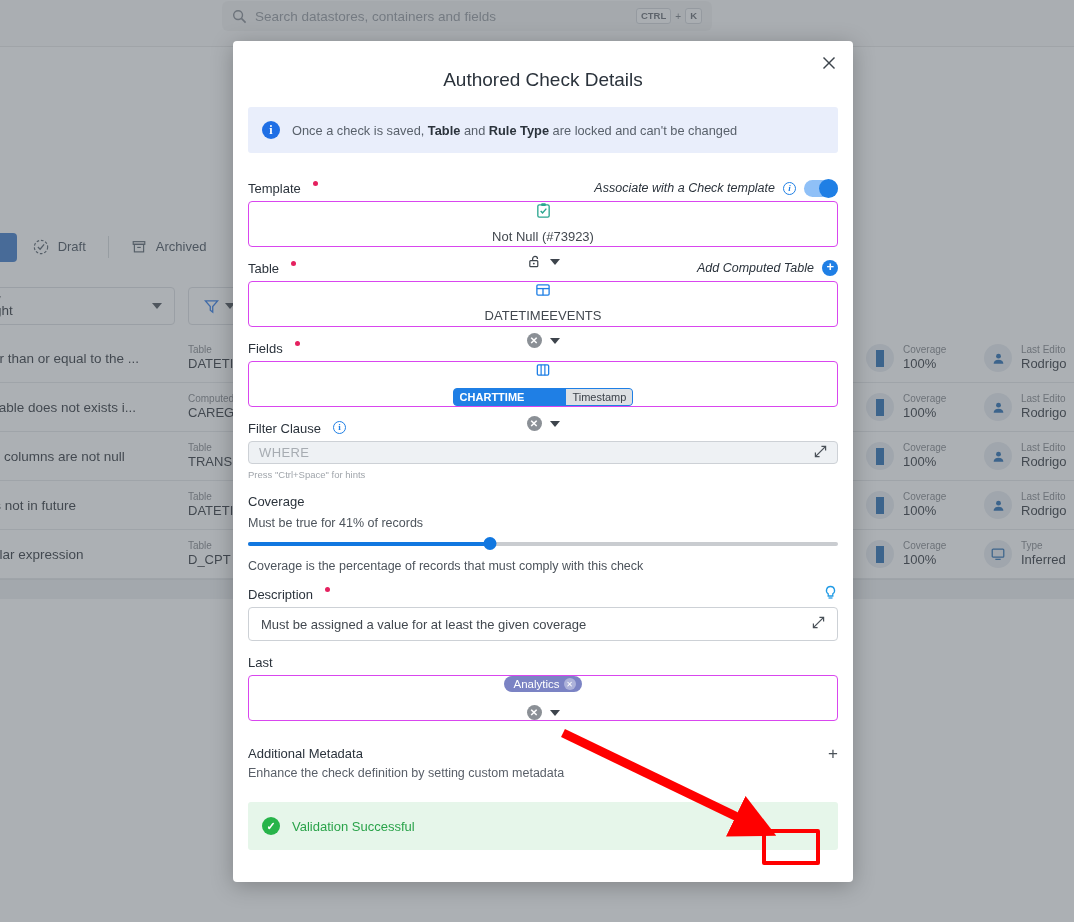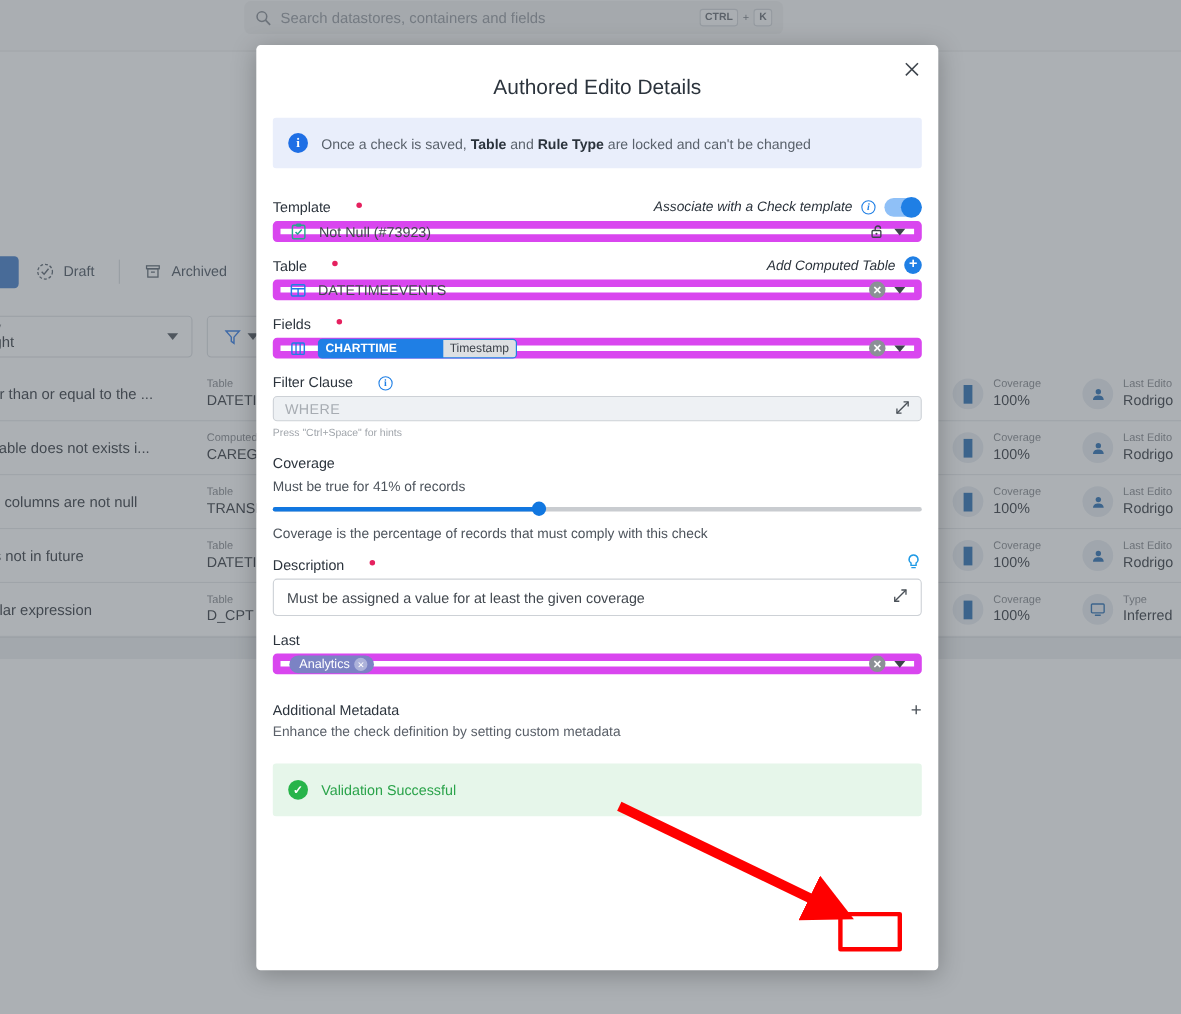--- a/index.html
+++ b/index.html
@@ -123,21 +123,21 @@
     display: flex; align-items: center; justify-content: center; flex: none;
   }
   .info-txt { font-size: 12.8px; color: #59616b; }
   .info-txt b { color: #2b333c; }
 
   .field { margin-bottom: 4px; }
   .field-head {
     display: flex; align-items: center; justify-content: space-between;
     height: 26px; margin-top: 8px;
   }
-  .field-label { font-size: 13px; color: #2b333c; display: flex; align-items: flex-end; gap: 23px; }
+  .field-label { font-size: 13px; color: #2b333c; display: flex; align-items: flex-start; gap: 12px; }
   .req-dot { width: 5px; height: 5px; border-radius: 50%; background: #e5215f; display: inline-block; margin-bottom: 7px; }
   .head-right { display: flex; align-items: center; gap: 8px; font-size: 12.5px; color: #2b333c; font-style: italic; }
 
   .info-circle {
     width: 13px; height: 13px; border-radius: 50%;
     border: 1.3px solid #1f7fe5; color: #1f7fe5;
     font-size: 9px; font-weight: bold; font-family: "Liberation Serif", serif;
     display: inline-flex; align-items: center; justify-content: center;
   }
   .toggle {
@@ -148,23 +148,23 @@
     content: ""; position: absolute; right: 0px; top: -1px;
     width: 19px; height: 19px; border-radius: 50%; background: #1f7fe5;
   }
   .plus-circle {
     width: 16px; height: 16px; border-radius: 50%; background: #1f7fe5;
     color: #fff; font-size: 13px; line-height: 14px; text-align: center;
     font-weight: bold; flex: none;
   }
 
   .input-box {
-    height: 19px; border: 7px solid #d946ef; border-radius: 4px;
+    height: 46px; border: 1px solid #d946ef; border-radius: 4px;
     background: #fff; display: flex; align-items: center;
-    padding: 0 8px; gap: 10px;
+    padding: 0 8px; gap: 10px; flex-direction: column;
   }
   .input-box .val { font-size: 13px; color: #42484f; flex: 1; }
   .box-actions { display: flex; align-items: center; gap: 8px; }
   .clear-x {
     width: 15px; height: 15px; border-radius: 50%; background: #8b9096;
     color: #fff; font-size: 10px; display: flex; align-items: center;
     justify-content: center; font-weight: bold;
   }
   .caret { width: 0; height: 0; border-left: 5px solid transparent; border-right: 5px solid transparent; border-top: 6px solid #3d444c; }
 
@@ -475,21 +475,21 @@
 
 <div id="modal">
 
   <div class="modal-close">
     <svg width="14" height="14" viewBox="0 0 14 14">
         <line x1="1.5" y1="1.5" x2="12.5" y2="12.5" stroke="#3d444c" stroke-width="1.4"></line>
         <line x1="12.5" y1="1.5" x2="1.5" y2="12.5" stroke="#3d444c" stroke-width="1.4"></line>
       </svg>
   </div>
 
-  <div class="modal-title">Authored Edito Details</div>
+  <div class="modal-title">Authored Check Details</div>
 
   <div class="modal-body">
 
     <div class="info-banner">
       <div class="info-ico">i</div>
       <div class="info-txt"><span>Once a check is saved, </span><b>Table</b><span> and </span><b>Rule Type</b><span> are locked and can't be changed</span></div>
     </div>
 
     <div class="field">
       <div class="field-head">

